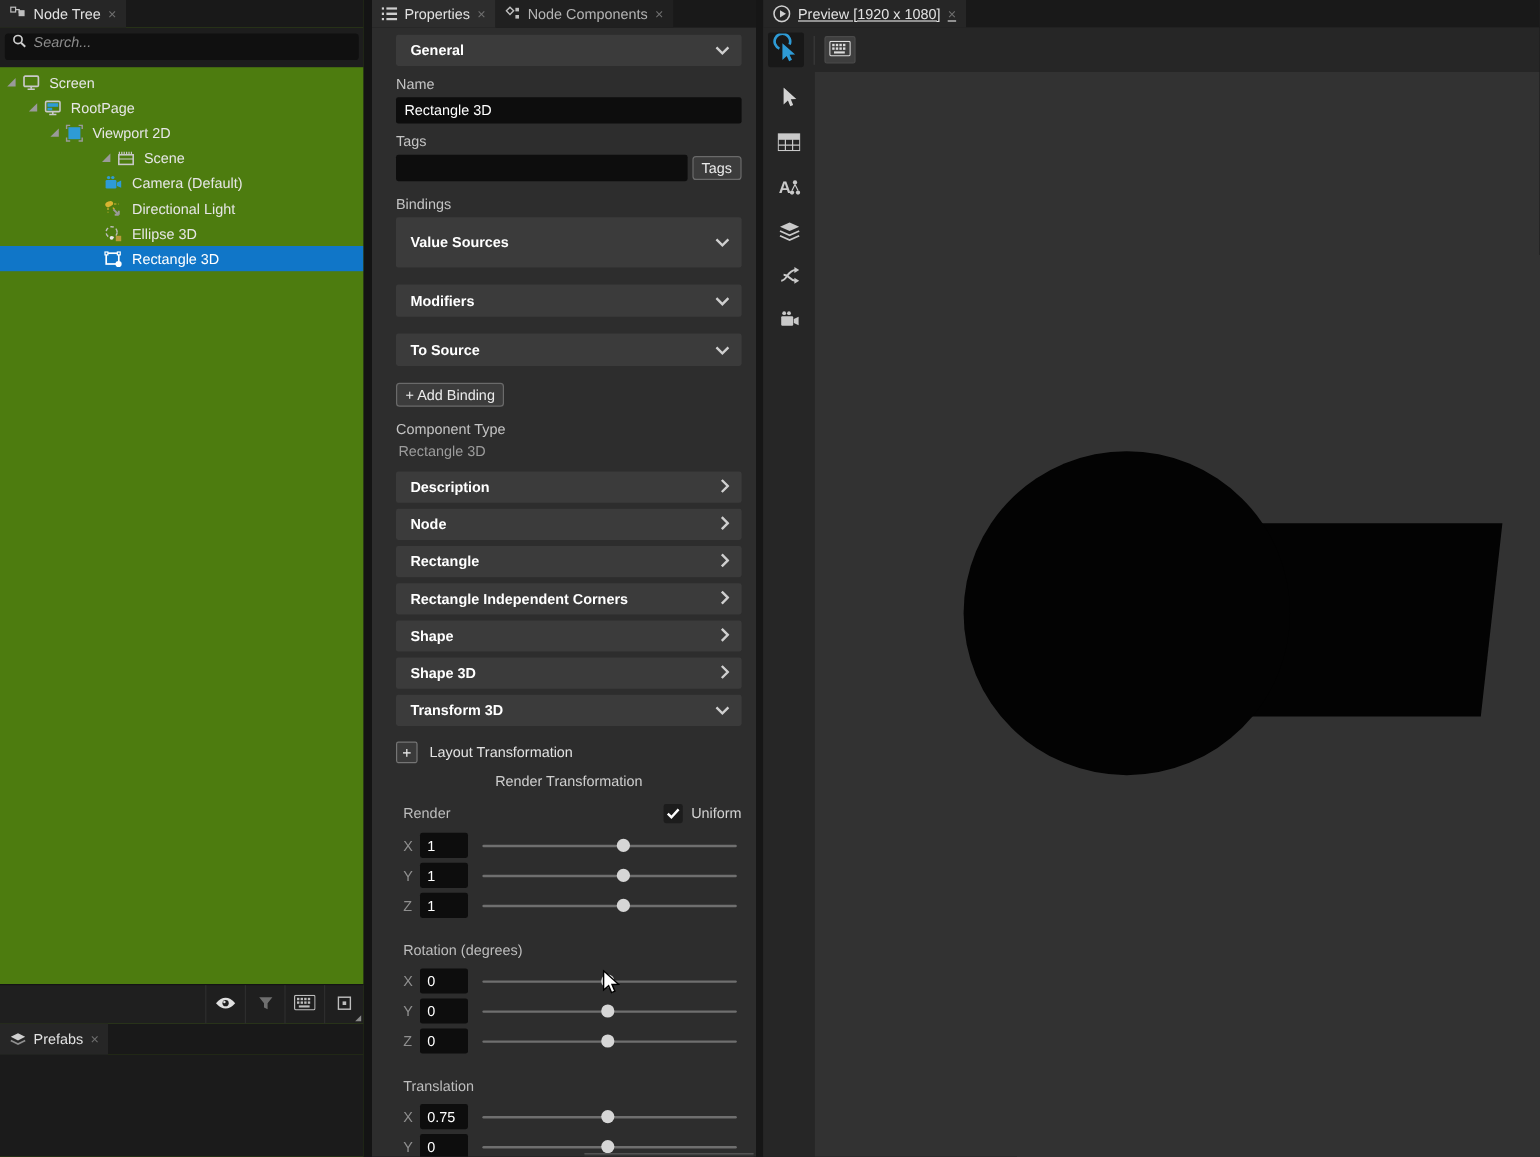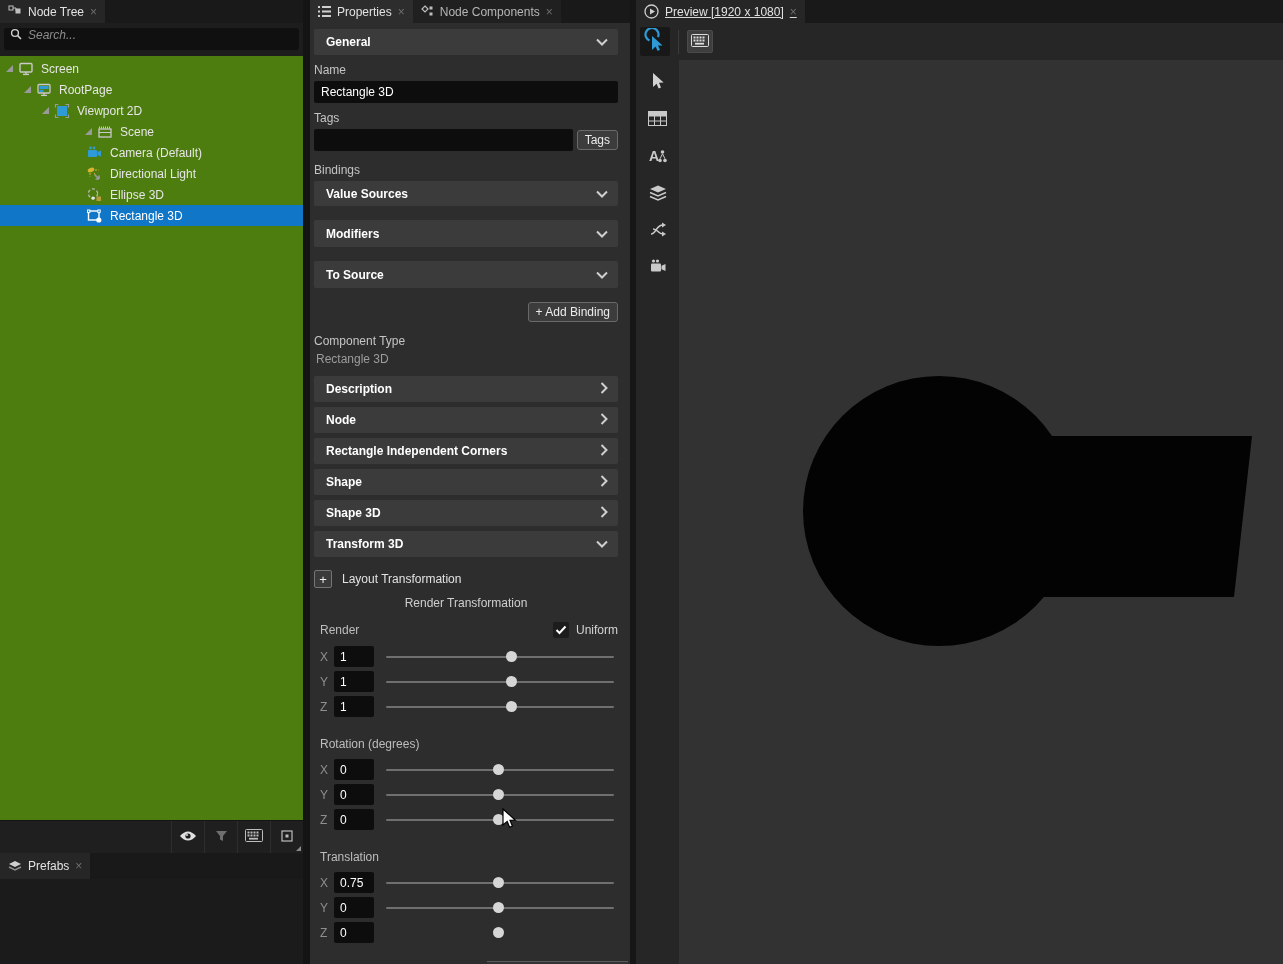--- a/index.html
+++ b/index.html
@@ -32,33 +32,33 @@
   .grip { position:absolute; right:2px; bottom:2px; width:0; height:0; border-left:5px solid transparent; border-bottom:5px solid #8a8a8a; }
   .prefabsbar { height:26px; background:#191919; display:flex; }
   .leftbottom { flex:none; height:85px; background:#1b1b1b; }
 
   
   .vsplit { width:7px; flex:none; background:#141414; }
   .vsplit2 { width:6px; flex:none; background:#161616; }
 
   
   .mid { width:320px; flex:none; background:#2d2d2d; display:flex; flex-direction:column; }
-  .midcontent { flex:1; padding:6px 12px 0 4px; overflow:hidden; position:relative; }
+  .midcontent { flex:1; padding:6px 12px 0 20px; overflow:hidden; position:relative; }
   .sechead { background:#3b3b3b; border-radius:2px; height:26px; display:flex; align-items:center;
      padding:0 10px 0 12px; color:#fff; font-weight:bold; justify-content:space-between; margin-bottom:5px; }
   .sechead .chev { flex:none; }
   .flabel { color:#c4c4c4; margin:8px 0 4px 0; }
   .tinput { width:100%; height:22px; background:#0d0d0d; border:none; border-radius:2px; color:#fff;
      font-family:"Liberation Sans", sans-serif; font-size:12px; padding:0 7px; outline:none; }
   .tagsrow { display:flex; gap:4px; align-items:center; }
   .tagsrow .tinput { flex:1; }
   .btn { background:#3c3c3c; border:1px solid #6a6a6a; border-radius:3px; color:#ececec;
      font-family:"Liberation Sans", sans-serif; font-size:12px; padding:2px 7px; cursor:pointer; }
   .bindsec { margin-bottom:14px; }
-  .addbindwrap { display:flex; justify-content:flex-end; margin:9px 0 12px 0; }
+  .addbindwrap { display:flex; justify-content:flex-start; margin:9px 0 12px 0; }
   .dim { color:#9c9c9c; }
   .seclist .sechead { margin-bottom:5px; }
   .transform-body { padding-top:4px; }
   .ltrow { display:flex; align-items:center; gap:10px; margin:4px 0 8px 0; }
   .plusbtn { width:18px; height:18px; background:#3a3a3a; border:1px solid #757575; border-radius:2px;
      color:#efefef; display:flex; align-items:center; justify-content:center; font-size:13px; cursor:pointer; }
   .subhead { color:#cfcfcf; margin:4px 0 8px 0;text-align:center; }
   .grouphead { color:#bdbdbd; margin:12px 0 6px 6px; display:flex; justify-content:space-between; align-items:center; }
   .uniform { display:flex; align-items:center; gap:7px; color:#d3d3d3; }
   .cbx { width:16px; height:16px; background:#1c1c1c; border-radius:2px; display:flex; align-items:center; justify-content:center; cursor:pointer; }
@@ -335,21 +335,21 @@
 
       <div class="flabel">Tags</div>
       <div class="tagsrow">
         <input class="tinput" value="" style="">
         <button class="btn">Tags</button>
       </div>
 
       <div class="flabel" style="margin-top:12px">Bindings</div>
 
       <div class="bindsec">
-        <div class="sechead" style="height:25px;margin-bottom:0">
+        <div class="sechead" style="height:42px;margin-bottom:0">
           <span>Value Sources</span>
           <span class="chev"><svg width="12" height="8" viewBox="0 0 12 8">
                 <polyline points="1,1.5 6,6.5 11,1.5" fill="none" stroke="#cfcfcf" stroke-width="2"></polyline>
               </svg></span>
         </div>
       </div>
       <div class="bindsec">
         <div class="sechead" style="height:27px;margin-bottom:0">
           <span>Modifiers</span>
           <span class="chev"><svg width="12" height="8" viewBox="0 0 12 8">
@@ -378,20 +378,26 @@
 
       <div class="seclist">
         <div class="sechead">
           <span>Description</span>
           <span class="chev"><svg width="8" height="12" viewBox="0 0 8 12">
                 <polyline points="1.5,1 6.5,6 1.5,11" fill="none" stroke="#cfcfcf" stroke-width="2"></polyline>
               </svg></span>
         </div>
         <div class="sechead">
           <span>Node</span>
+          <span class="chev"><svg width="8" height="12" viewBox="0 0 8 12">
+                <polyline points="1.5,1 6.5,6 1.5,11" fill="none" stroke="#cfcfcf" stroke-width="2"></polyline>
+              </svg></span>
+        </div>
+        <div class="sechead">
+          <span>Rectangle</span>
           <span class="chev"><svg width="8" height="12" viewBox="0 0 8 12">
                 <polyline points="1.5,1 6.5,6 1.5,11" fill="none" stroke="#cfcfcf" stroke-width="2"></polyline>
               </svg></span>
         </div>
         <div class="sechead">
           <span>Rectangle Independent Corners</span>
           <span class="chev"><svg width="8" height="12" viewBox="0 0 8 12">
                 <polyline points="1.5,1 6.5,6 1.5,11" fill="none" stroke="#cfcfcf" stroke-width="2"></polyline>
               </svg></span>
         </div>

